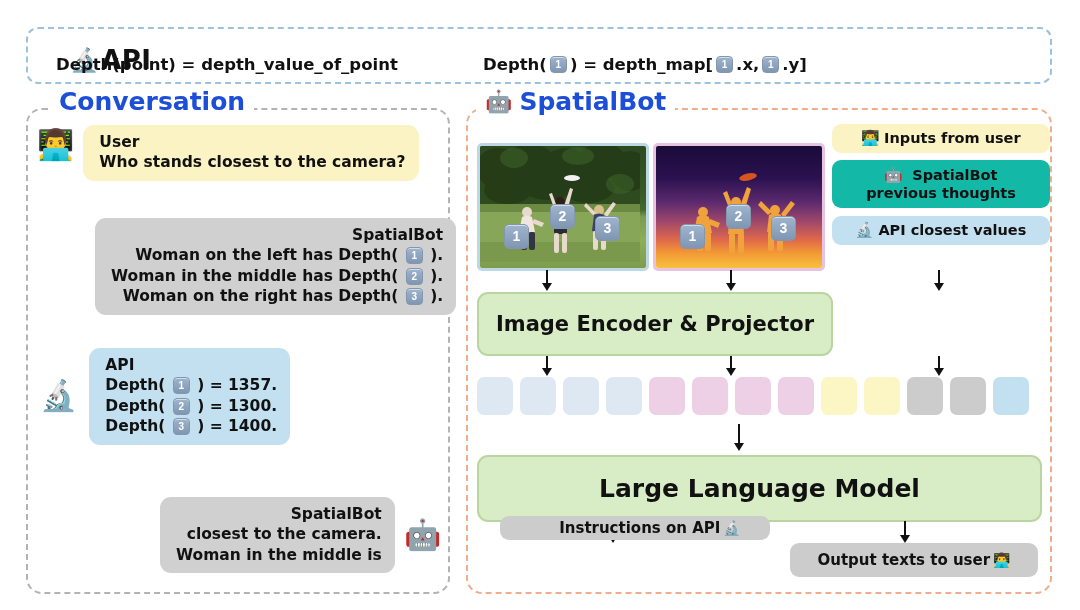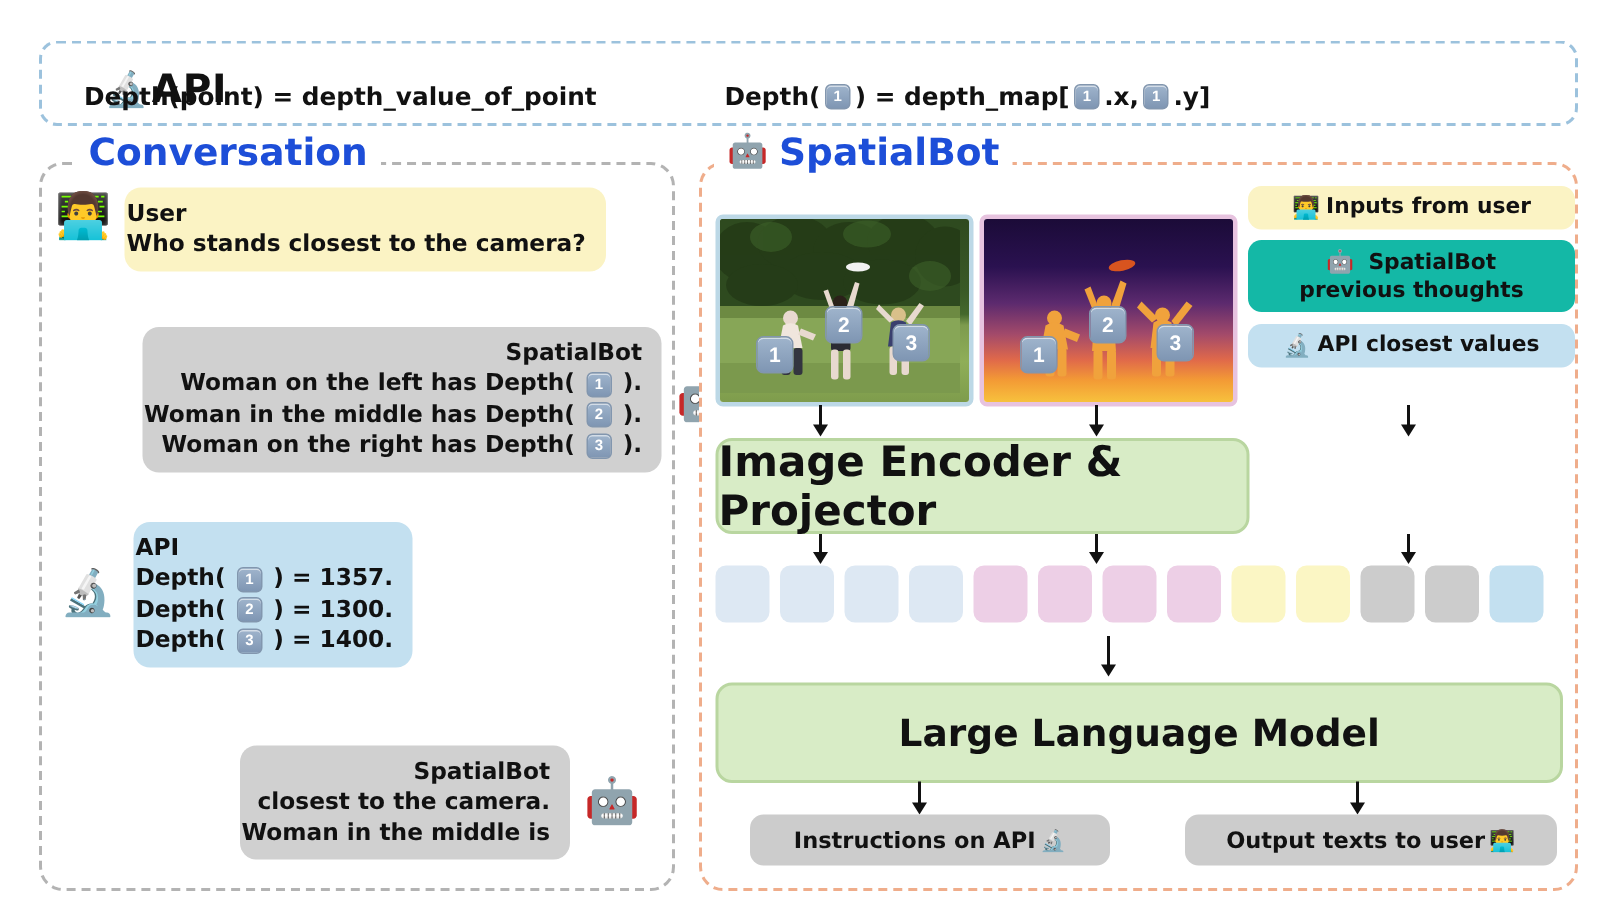--- a/index.html
+++ b/index.html
@@ -50,21 +50,21 @@
     font-size:25px;font-weight:700;color:#1d4ed8;line-height:1;
     display:flex;align-items:center;gap:7px;white-space:nowrap;
   }
   .panel.bot .panel-title{left:8px;}
   .panel-title .glyph{font-size:22px;}
 
   
   .turn{position:absolute;display:flex;align-items:flex-start;}
   .avatar{font-size:30px;line-height:1;flex:0 0 auto;}
   .bubble{
-    border-radius:11px;padding:7px 13px 8px 1px;
+    border-radius:11px;padding:7px 13px 8px 16px;
     font-size:15.5px;color:#111;line-height:1.32;font-weight:600;
   }
   .bubble .who{font-weight:800;display:block;}
   .bubble .line{display:block;white-space:nowrap;}
   .bubble.user{background:#fbf3c4;}
   .bubble.bot{background:#d0d0d0;text-align:right;}
   .bubble.api{background:#c3e0f0;}
 
   .turn.t-user{left:37px;top:125px;gap:9px;}
   .turn.t-bot1{left:95px;top:218px;gap:10px;align-items:center;}
@@ -83,32 +83,32 @@
           justify-content:center;text-align:center;font-size:14.5px;font-weight:700;color:#111;
           line-height:1.25;padding:0 6px;}
   .legend .glyph{font-size:15px;margin-right:4px;}
   .legend.l1{left:832px;top:124px;width:206px;height:29px;background:#fbf3c4;}
   .legend.l2{left:832px;top:160px;width:206px;height:48px;background:#14b8a6;}
   .legend.l3{left:832px;top:216px;width:206px;height:29px;background:#c3e0f0;}
 
   .procbox{
     position:absolute;background:#d8ecc6;border:2px solid #b9d6a0;border-radius:11px;
     display:flex;align-items:center;justify-content:center;
-    font-size:28px;font-weight:700;color:#111;
+    font-size:21px;font-weight:700;color:#111;
   }
   .procbox.img-enc{left:477px;top:292px;width:352px;height:60px;}
   .procbox.txt-enc{left:843px;top:292px;width:195px;height:60px;}
   .procbox.llm{left:477px;top:455px;width:561px;height:63px;font-size:25px;}
 
   .outbox{
     position:absolute;background:#ccc;border-radius:9px;
     display:flex;align-items:center;justify-content:center;gap:3px;
     font-size:15px;font-weight:700;color:#111;
   }
-  .outbox.o1{left:500px;top:543px;width:240px;height:34px;}
+  .outbox.o1{left:500px;top:516px;width:240px;height:24px;padding-left:30px;}
   .outbox.o2{left:790px;top:543px;width:248px;height:34px;}
   .outbox .glyph{font-size:14px;}
 
   .tokens{position:absolute;left:477px;top:377px;width:561px;height:38px;display:flex;gap:7px;}
   .tok{width:36px;height:38px;border-radius:7px;flex:0 0 auto;}
 
   .arrow{position:absolute;width:2px;background:#111;}
   .arrow::after{
     content:"";position:absolute;left:-4px;bottom:-7px;
     border-left:5px solid transparent;border-right:5px solid transparent;

